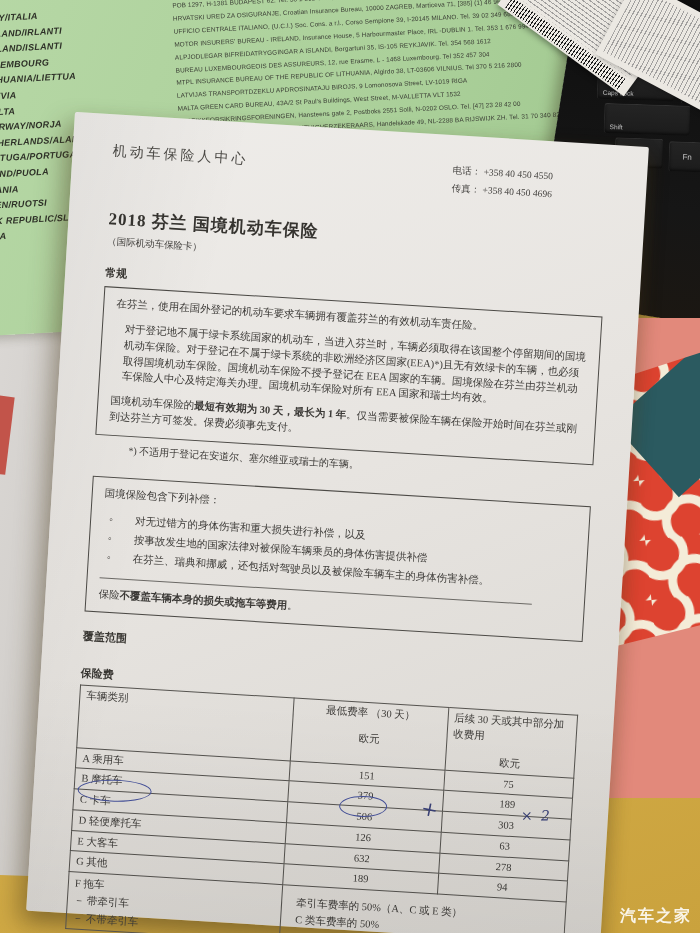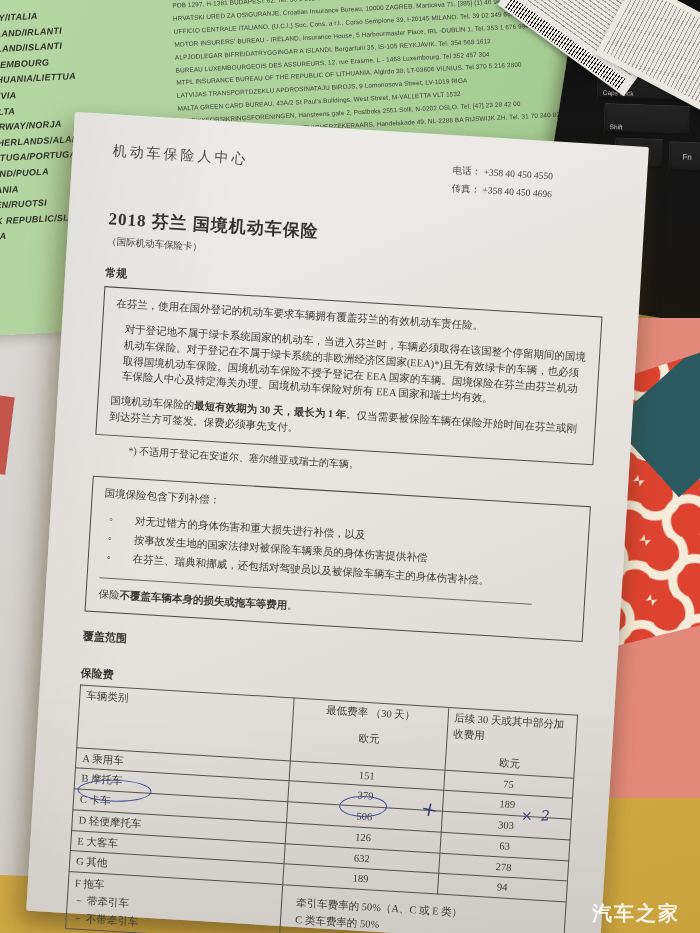--- a/index.html
+++ b/index.html
@@ -83,21 +83,21 @@
   .hdr-unit{text-align:center;margin-top:10px;}
   .c2{width:31%;}.c3{width:26%;}
   .trailer-cell div{line-height:1.65;}
   .note-line{margin-top:3px;font-size:10.5px;}
   
   .ink{color:#3a4177;font-family:"DejaVu Serif","Liberation Serif",serif;font-style:italic;}
   .pen-oval{position:absolute;border:1.6px solid #44509a;border-radius:50%;}
   .pen-plus{position:absolute;font-size:20px;transform:rotate(8deg);}
   .pen-x2{position:absolute;font-size:14px;transform:rotate(-4deg);letter-spacing:2px;}
   
-  .watermark{position:absolute;right:20px;bottom:6px;z-index:9;font-size:20px;font-weight:bold;
+  .watermark{position:absolute;right:8px;bottom:6px;z-index:9;font-size:16px;font-weight:bold;
           color:rgba(255,255,255,.88);letter-spacing:2px;font-family:Liberation Mono, monospace;}
 </style>
 </head>
 <body>
 
 <div id="canvas">
 
   <div class="gray-underlay"></div>
   <div class="red-sliver"></div>
 

